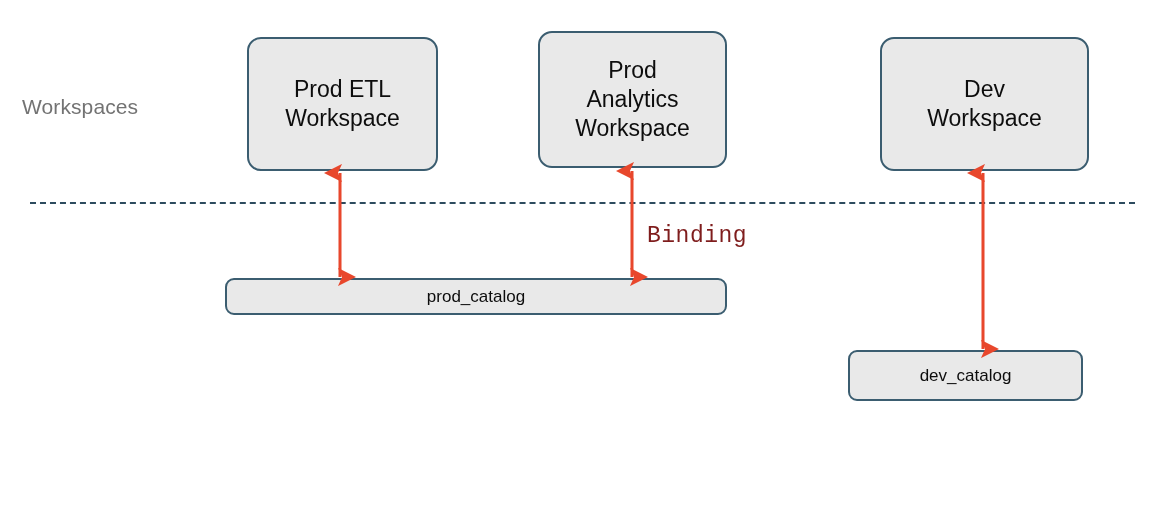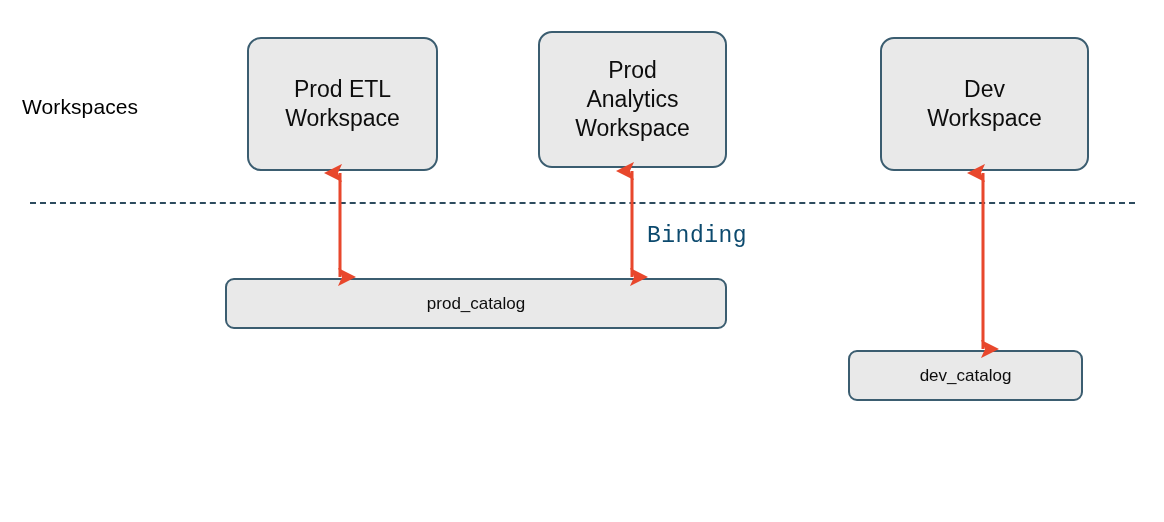--- a/index.html
+++ b/index.html
@@ -19,21 +19,21 @@
     width: 1164px;
     height: 522px;
   }
 
   
   .row-label {
     position: absolute;
     font-family: "Liberation Sans", sans-serif;
     font-size: 21px;
     line-height: 32px;
-    color: #000000;
+    color: #737373;
     white-space: pre-line;
     letter-spacing: 0.1px;
   }
   #label-workspaces {
     left: 22px;
     top: 91px;
   }
   #label-catalogs {
     left: 22px;
     top: 309px;
@@ -62,21 +62,21 @@
   }
   .catalog-node .node-label {
     font-size: 17px;
     line-height: 21px;
   }
 
   #node-prod-etl      { left: 247px; top: 37px;  width: 191px; height: 134px; }
   #node-prod-analytics{ left: 538px; top: 31px;  width: 189px; height: 137px; }
   #node-dev           { left: 880px; top: 37px;  width: 209px; height: 134px; }
 
-  #node-prod-catalog  { left: 225px; top: 278px; width: 502px; height: 51px; border-radius: 9px; }
+  #node-prod-catalog  { left: 225px; top: 278px; width: 502px; height: 37px; border-radius: 9px; }
   #node-dev-catalog   { left: 848px; top: 350px; width: 235px; height: 51px; border-radius: 9px; }
 
   
   #divider {
     position: absolute;
     left: 30px;
     top: 202px;
     width: 1105px;
     height: 0;
     border-top: 2px dashed #2d4b5e;
@@ -93,21 +93,21 @@
   }
 
   
   #binding-label {
     position: absolute;
     left: 647px;
     top: 222px;
     font-family: "Liberation Mono", monospace;
     font-size: 23px;
     line-height: 28px;
-    color: #0c4a6e;
+    color: #7f1d1d;
     letter-spacing: 0.5px;
   }
 </style>
 </head>
 <body>
 
 <div id="diagram">
 
   <div class="row-label" id="label-workspaces">Workspaces</div>
 

